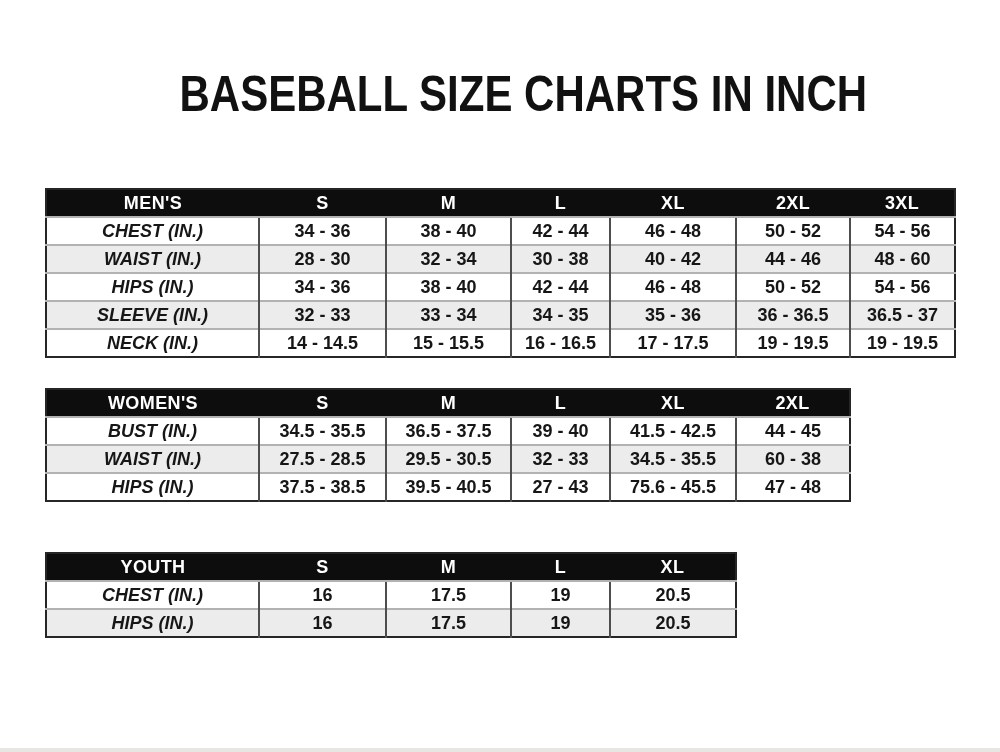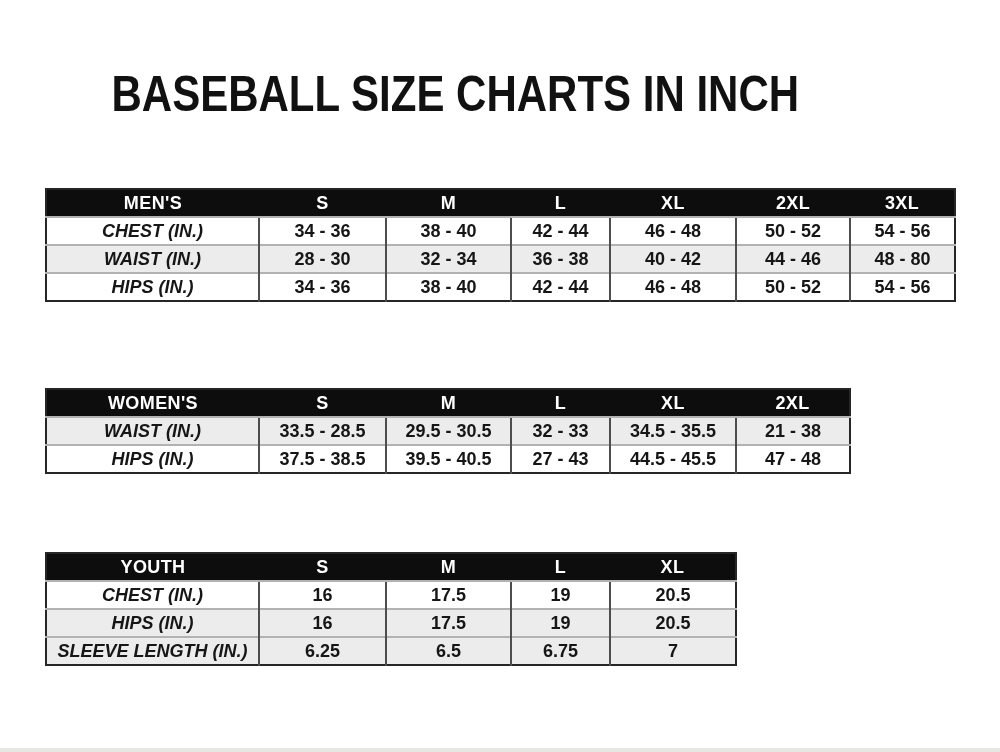--- a/index.html
+++ b/index.html
@@ -7,20 +7,21 @@
   body {
     position: relative;
     background: var(--page-bg, #ffffff);
     font-family: "Liberation Sans", "DejaVu Sans", sans-serif;
     overflow: hidden;
   }
   .title-wrap {
     position: absolute;
     top: 69px; left: 0;
     width: 1000px;
+    text-align: center;
     padding-left: 46px;
   }
   .title-text {
     display: inline-block;
     font-size: 50px;
     font-weight: bold;
     line-height: 1;
     color: var(--title-text, #111111);
     white-space: nowrap;
     transform: scaleX(0.84);
@@ -102,33 +103,51 @@
         <td>38 - 40</td>
         <td>42 - 44</td>
         <td>46 - 48</td>
         <td>50 - 52</td>
         <td>54 - 56</td>
       </tr>
       <tr class="alt">
         <td>WAIST (IN.)</td>
         <td>28 - 30</td>
         <td>32 - 34</td>
-        <td>36 - 38</td>
+        <td>30 - 38</td>
         <td>40 - 42</td>
         <td>44 - 46</td>
-        <td>48 - 80</td>
+        <td>48 - 60</td>
       </tr>
       <tr>
         <td>HIPS (IN.)</td>
         <td>34 - 36</td>
         <td>38 - 40</td>
         <td>42 - 44</td>
         <td>46 - 48</td>
         <td>50 - 52</td>
         <td>54 - 56</td>
+      </tr>
+      <tr class="alt">
+        <td>SLEEVE (IN.)</td>
+        <td>32 - 33</td>
+        <td>33 - 34</td>
+        <td>34 - 35</td>
+        <td>35 - 36</td>
+        <td>36 - 36.5</td>
+        <td>36.5 - 37</td>
+      </tr>
+      <tr>
+        <td>NECK (IN.)</td>
+        <td>14 - 14.5</td>
+        <td>15 - 15.5</td>
+        <td>16 - 16.5</td>
+        <td>17 - 17.5</td>
+        <td>19 - 19.5</td>
+        <td>19 - 19.5</td>
       </tr>
     </tbody>
   </table>
 <table class="size-table" id="womens-table" style="width: 804px;">
     <colgroup>
       <col style="width: 213px;">
       <col style="width: 127px;">
       <col style="width: 125px;">
       <col style="width: 99px;">
       <col style="width: 126px;">
@@ -138,34 +157,42 @@
       <tr>
         <th>WOMEN'S</th>
         <th>S</th>
         <th>M</th>
         <th>L</th>
         <th>XL</th>
         <th>2XL</th>
       </tr>
     </thead>
     <tbody>
+      <tr>
+        <td>BUST (IN.)</td>
+        <td>34.5 - 35.5</td>
+        <td>36.5 - 37.5</td>
+        <td>39 - 40</td>
+        <td>41.5 - 42.5</td>
+        <td>44 - 45</td>
+      </tr>
       <tr class="alt">
         <td>WAIST (IN.)</td>
-        <td>33.5 - 28.5</td>
+        <td>27.5 - 28.5</td>
         <td>29.5 - 30.5</td>
         <td>32 - 33</td>
         <td>34.5 - 35.5</td>
-        <td>21 - 38</td>
+        <td>60 - 38</td>
       </tr>
       <tr>
         <td>HIPS (IN.)</td>
         <td>37.5 - 38.5</td>
         <td>39.5 - 40.5</td>
         <td>27 - 43</td>
-        <td>44.5 - 45.5</td>
+        <td>75.6 - 45.5</td>
         <td>47 - 48</td>
       </tr>
     </tbody>
   </table>
 <table class="size-table" id="youth-table" style="width: 690px; padding-left: 34px;">
     <colgroup>
       <col style="width: 213px;">
       <col style="width: 127px;">
       <col style="width: 125px;">
       <col style="width: 99px;">
@@ -188,23 +215,16 @@
         <td>19</td>
         <td>20.5</td>
       </tr>
       <tr class="alt">
         <td>HIPS (IN.)</td>
         <td>16</td>
         <td>17.5</td>
         <td>19</td>
         <td>20.5</td>
       </tr>
-      <tr class="alt">
-        <td>SLEEVE LENGTH (IN.)</td>
-        <td>6.25</td>
-        <td>6.5</td>
-        <td>6.75</td>
-        <td>7</td>
-      </tr>
     </tbody>
   </table>
 
 <div class="bottom-line"></div>
 
 </body></html>

